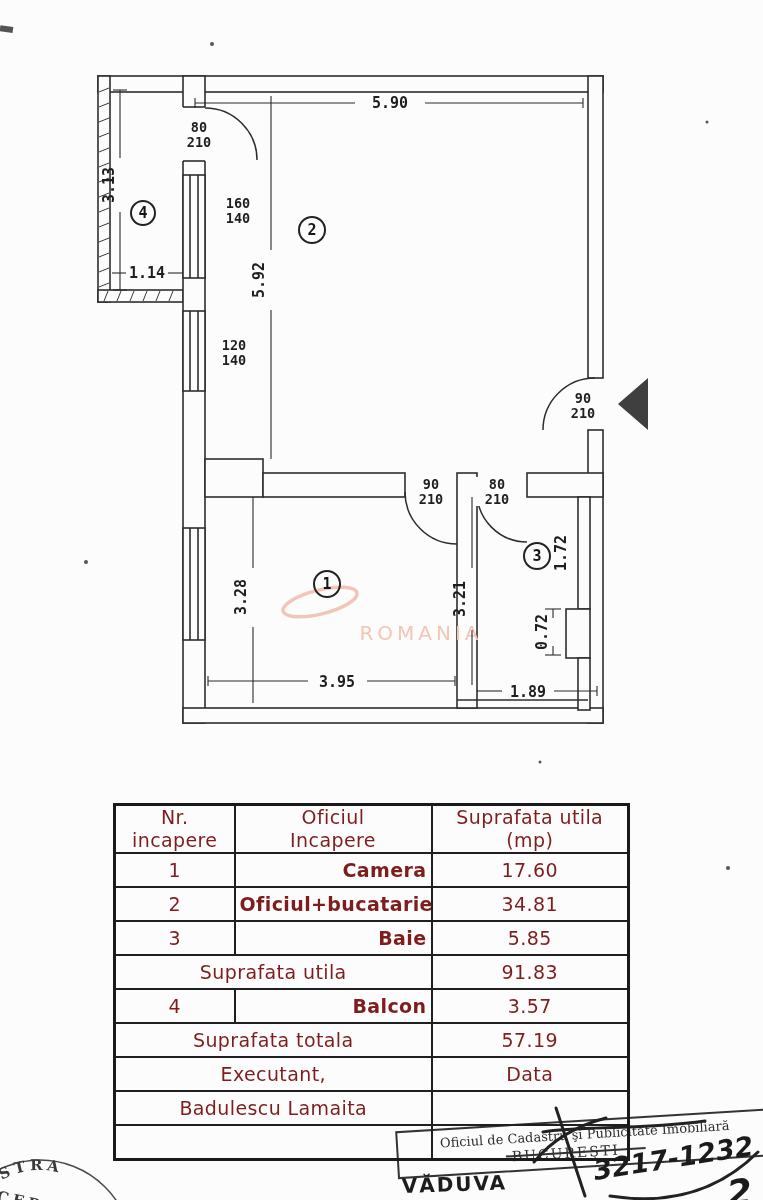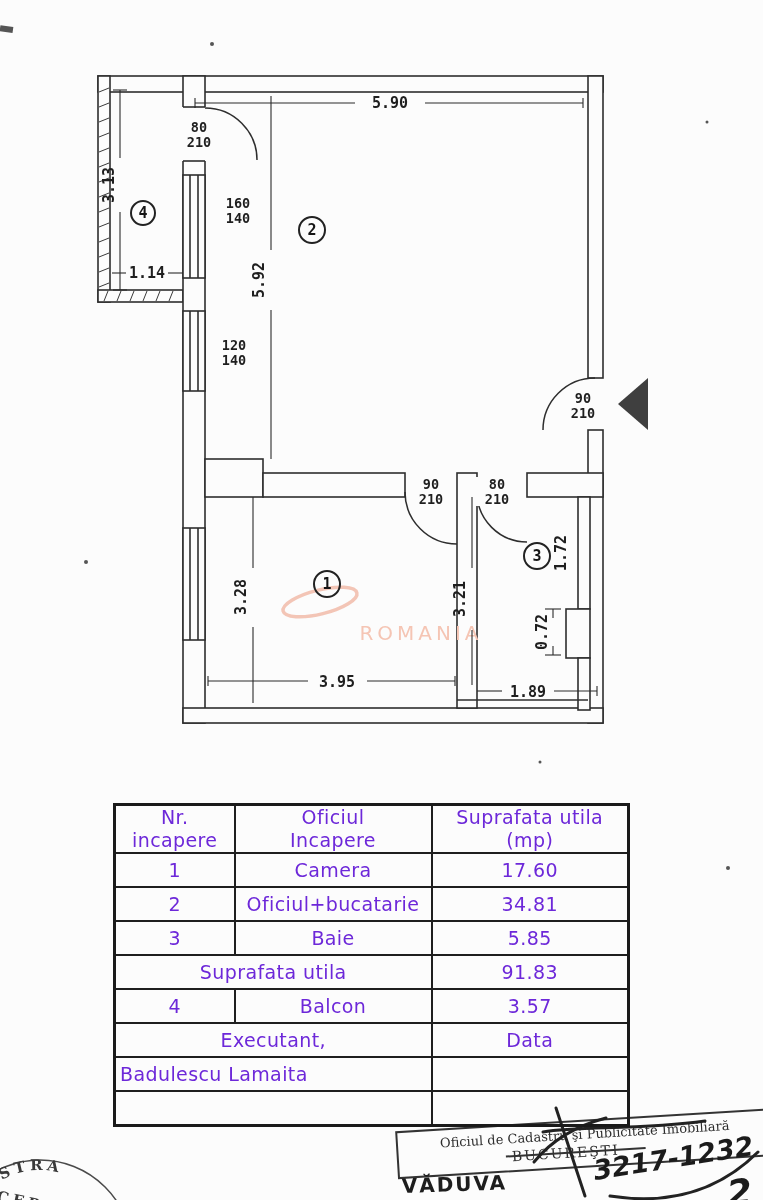--- a/index.html
+++ b/index.html
@@ -21,28 +21,28 @@
   .stamp-line{fill:none;stroke:#333;stroke-width:2;}
   .stamp-t1{font:13px "DejaVu Serif", serif;fill:#2d2d2d;text-anchor:middle;}
   .stamp-t2{font:14px "DejaVu Serif", serif;letter-spacing:2px;fill:#2d2d2d;text-anchor:middle;}
   .seal-t{font:bold 15px "DejaVu Serif", serif;letter-spacing:4px;fill:#3a3a3a;}
   .hand{font:italic bold 27px "DejaVu Sans", sans-serif;fill:#1b1b1b;}
   .hand-name{font:bold 20px "DejaVu Sans", sans-serif;letter-spacing:2px;fill:#1d1d1d;}
   .scrawl{fill:none;stroke:#222;stroke-width:3;stroke-linecap:round;}
   .speck{fill:#555;}
   
   .plan-table{position:absolute;left:113px;top:803px;width:514px;border-collapse:collapse;
-              table-layout:fixed;color:#6d28d9;background:transparent;border:3px solid #1a1a1a;}
+              table-layout:fixed;color:#7f1d1d;background:transparent;border:3px solid #1a1a1a;}
   .plan-table td{border:2px solid #1f1f1f;padding:0 4px;font-size:19px;letter-spacing:.4px;
                  height:32px;vertical-align:middle;background:transparent;}
   .plan-table tr.hrow td{height:46px;}
   .hdr{font-size:17px;line-height:1.2;text-align:center;}
   .c-center{text-align:center;}
-  .c-left{text-align:center;padding-left:14px;}
-  .c-left-tight{text-align:left;padding-left:8px;margin-left:26px;}
+  .c-left{text-align:right;padding-left:14px;font-weight:bold;}
+  .c-left-tight{text-align:center;padding-left:8px;margin-left:26px;}
 </style>
 </head>
 <body>
 
 <svg class="layer" width="763" height="1200" viewBox="0 0 763 1200" xmlns="http://www.w3.org/2000/svg">
 
   <g>
 
     <g>
       <rect class="w" x="98" y="76" width="505" height="16"></rect>
@@ -274,20 +274,24 @@
     <tr>
       <td class="c-center" colspan="2">Suprafata utila</td>
       <td class="c-center">91.83</td>
     </tr>
     <tr>
       <td class="c-center">4</td>
       <td class="c-left">Balcon</td>
       <td class="c-center">3.57</td>
     </tr>
     <tr>
+      <td class="c-center" colspan="2">Suprafata totala</td>
+      <td class="c-center">57.19</td>
+    </tr>
+    <tr>
       <td class="c-center" colspan="2">Executant,</td>
       <td class="c-center">Data</td>
     </tr>
     <tr>
       <td class="c-left-tight" colspan="2">Badulescu Lamaita</td>
       <td></td>
     </tr>
     <tr>
       <td colspan="2"></td>
       <td></td>

